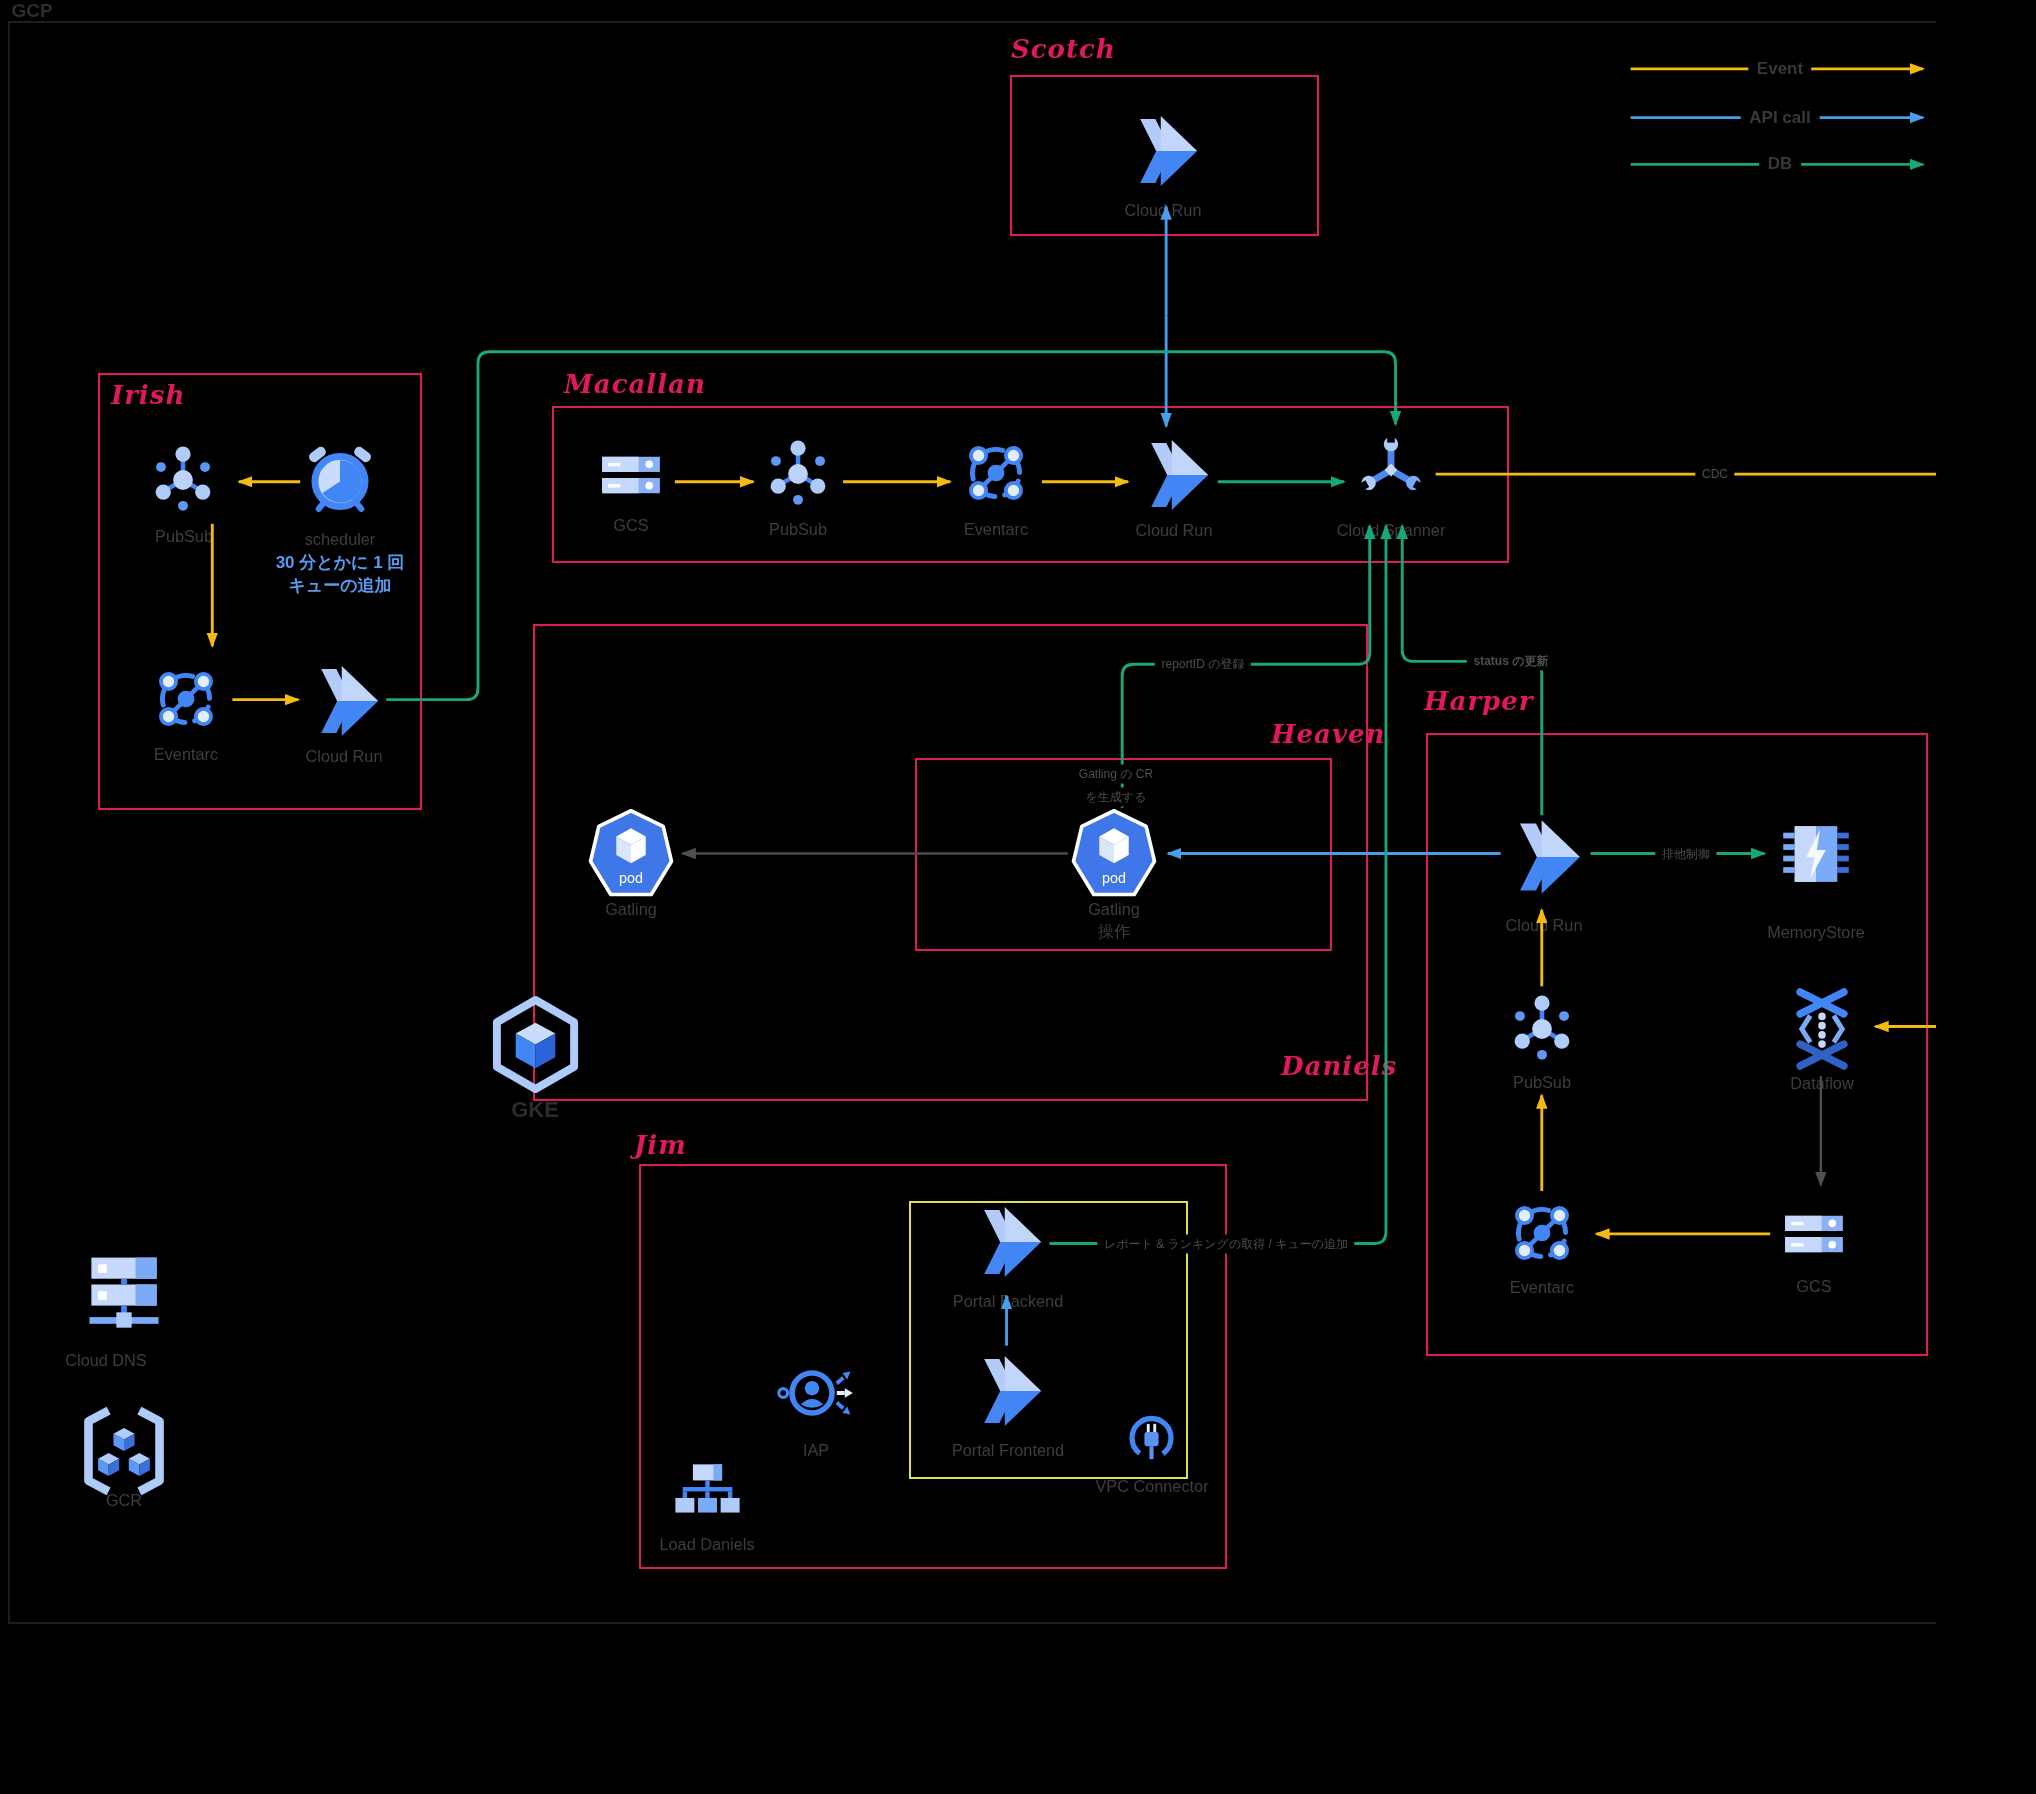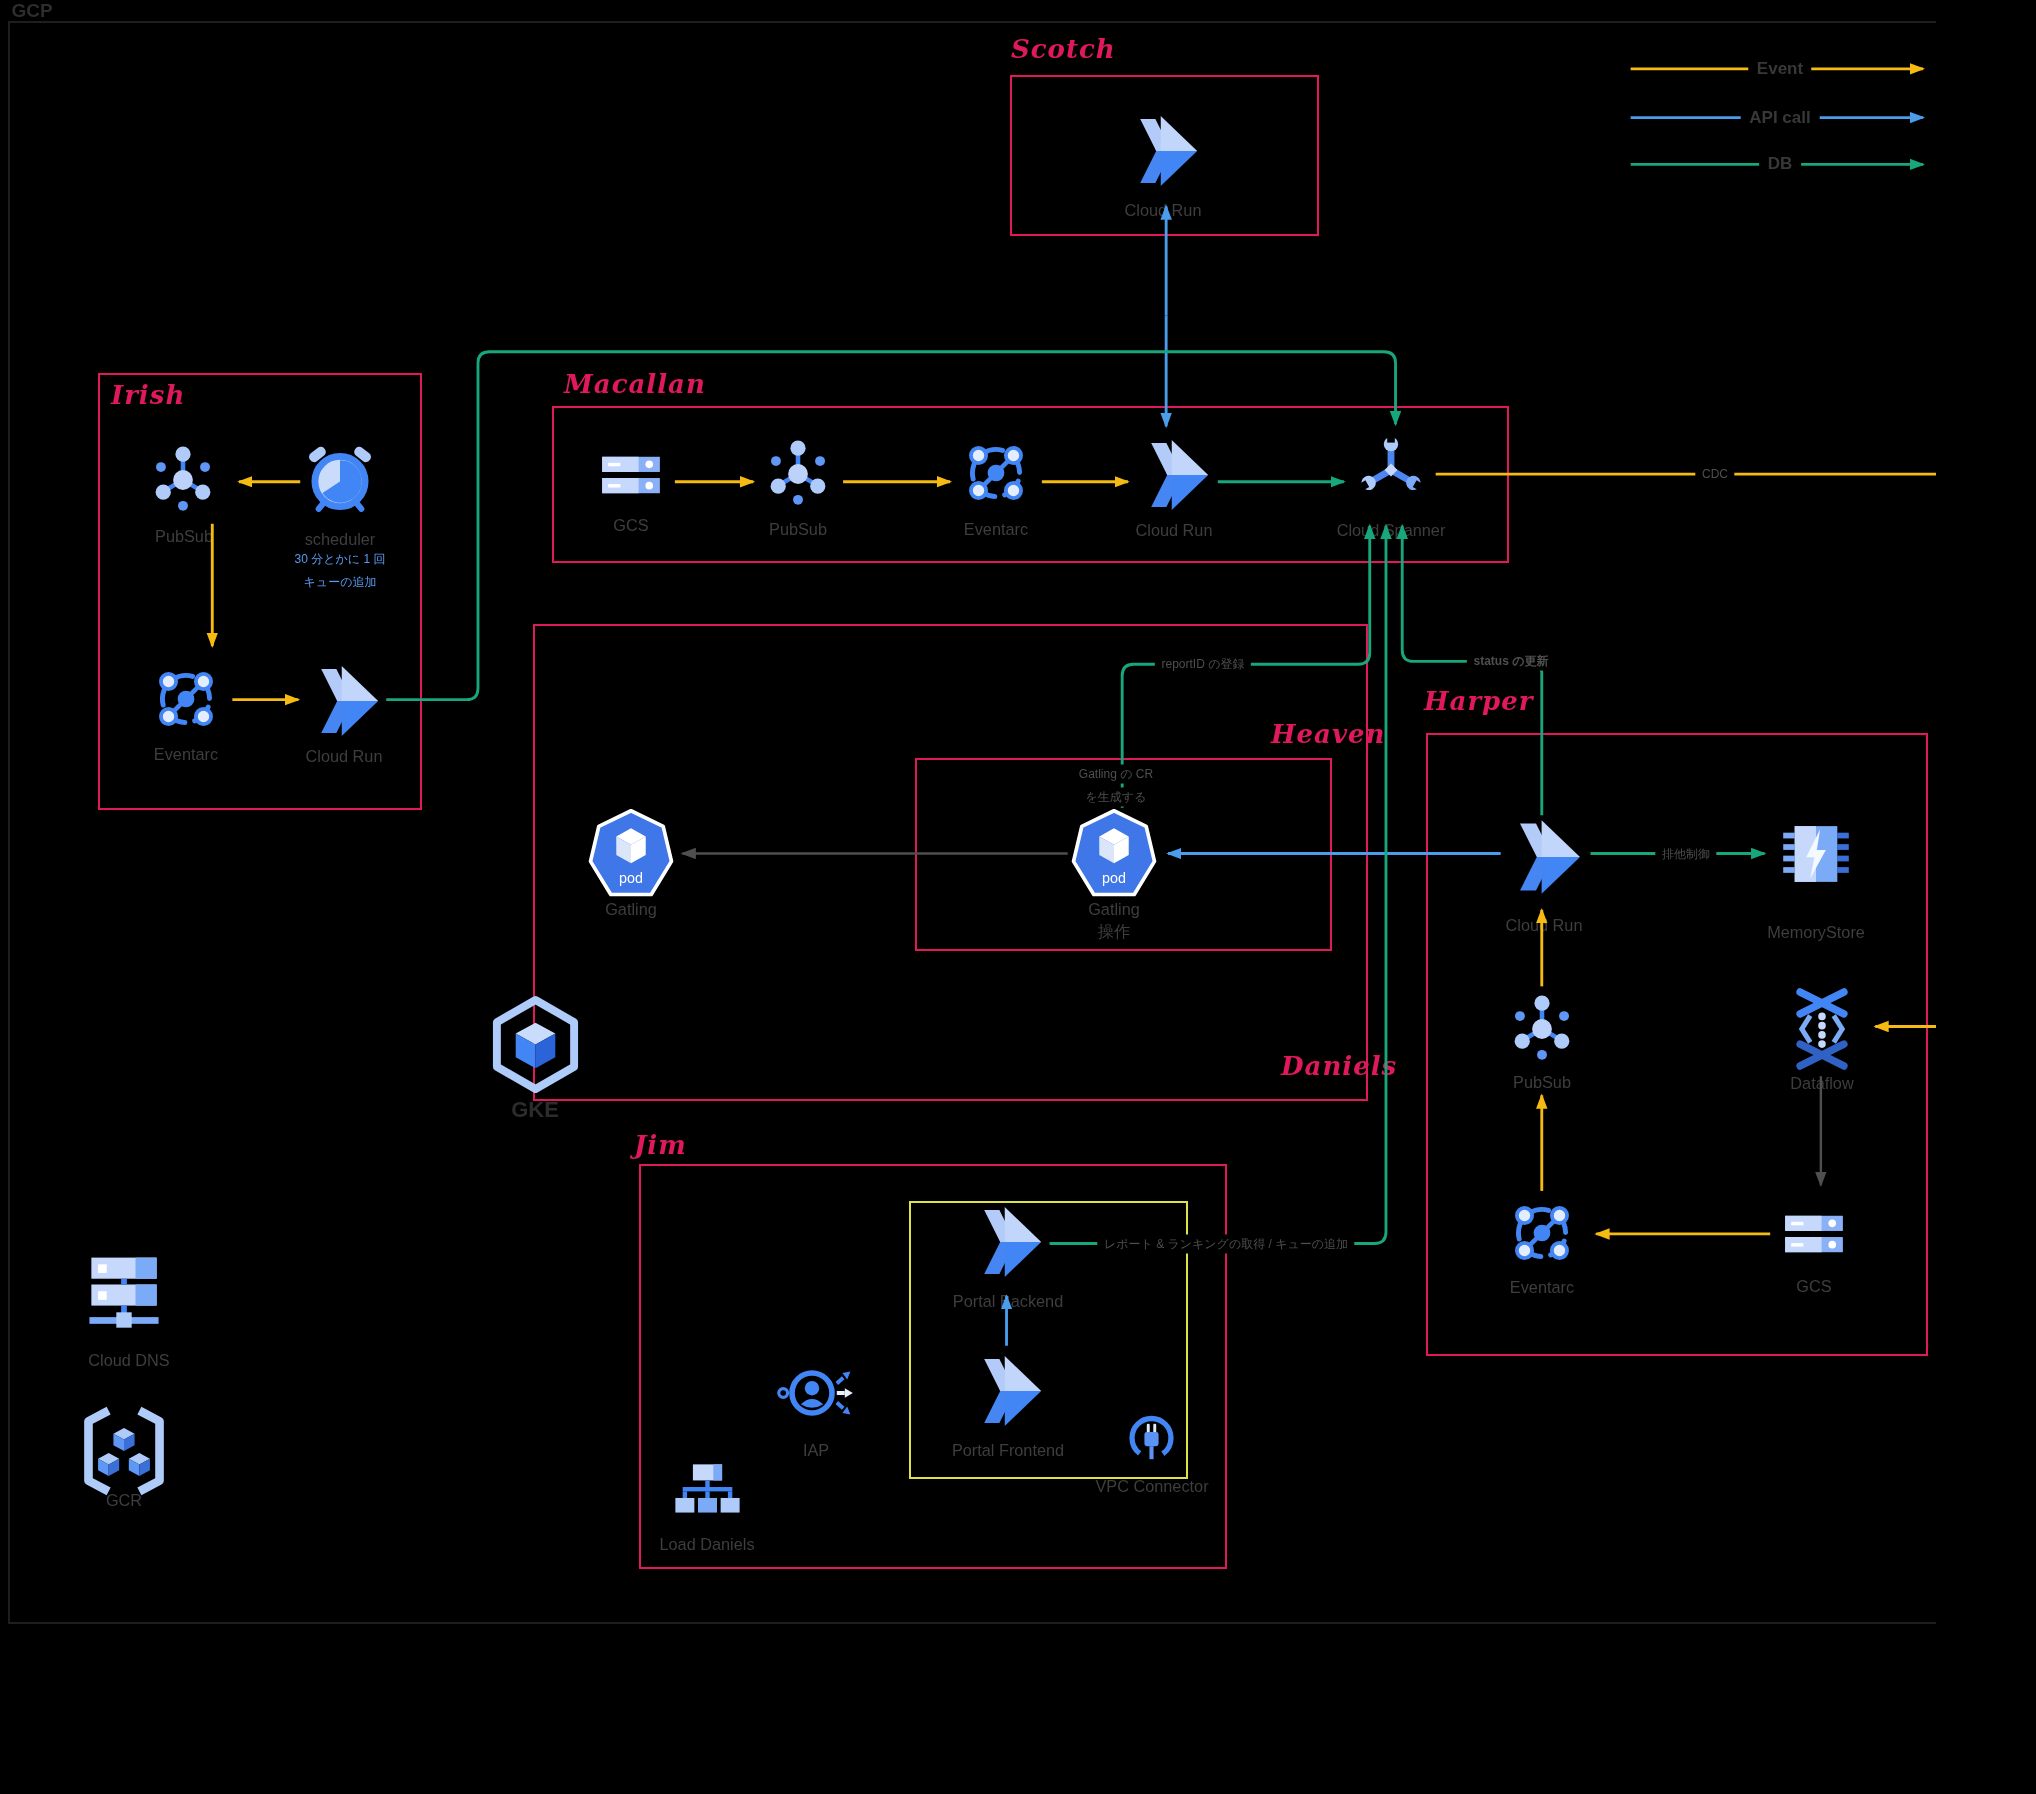--- a/index.html
+++ b/index.html
@@ -8,22 +8,22 @@
   .gcp-box{position:absolute;left:7.6px;top:21px;width:2018px;height:1599px;
            border:2.9px solid #1e1e1e;z-index:0;}
   .gcp-title{position:absolute;left:11.5px;top:0px;color:#2d2d2d;font-size:19px;font-weight:bold;z-index:1;}
   .gbox{position:absolute;border:2.9px solid #e0195c;z-index:1;}
   .ybox{position:absolute;border:2.9px solid #dde24b;z-index:1;}
   .glabel{position:absolute;color:#e0195c;font-family:"DejaVu Serif",serif;font-style:italic;
           font-weight:bold;font-size:26px;letter-spacing:1px;z-index:2;white-space:nowrap;}
   .nlabel{position:absolute;transform:translateX(-50%);color:#3e3e3e;font-size:16.3px;
           white-space:nowrap;z-index:2;}
   .nlabel.big{font-size:22px;font-weight:600;color:#2c2c2c;}
-  .bluenote{position:absolute;transform:translateX(-50%);color:#589bf0;font-size:12px;
-            font-weight:normal;white-space:nowrap;z-index:2;}
+  .bluenote{position:absolute;transform:translateX(-50%);color:#589bf0;font-size:17px;
+            font-weight:bold;white-space:nowrap;z-index:2;}
   #wires{position:absolute;left:0;top:0;z-index:3;}
   .icon{position:absolute;z-index:4;}
   .podtxt{position:absolute;transform:translate(-50%,-50%);color:#fff;font-size:14.3px;z-index:5;}
   .annot{position:absolute;transform:translate(-50%,-50%);color:#4f4f4f;font-size:12px;
          background:#000;padding:1px 6.7px;white-space:nowrap;z-index:5;}
   .legend-label{position:absolute;transform:translate(-50%,-50%);color:#383838;font-size:17px;
          font-weight:bold;background:#000;padding:1px 8.6px;white-space:nowrap;z-index:5;}
 </style>
 </head>
 <body>
@@ -70,21 +70,21 @@
   <div class="nlabel" style="left:1816px;top:923px;">MemoryStore</div>
   <div class="nlabel" style="left:1542px;top:1073px;">PubSub</div>
   <div class="nlabel" style="left:1822px;top:1074px;">Dataflow</div>
   <div class="nlabel" style="left:1542px;top:1278px;">Eventarc</div>
   <div class="nlabel" style="left:1814px;top:1277px;">GCS</div>
   <div class="nlabel" style="left:1008px;top:1292px;">Portal Backend</div>
   <div class="nlabel" style="left:1008px;top:1441px;">Portal Frontend</div>
   <div class="nlabel" style="left:816px;top:1441px;">IAP</div>
   <div class="nlabel" style="left:707px;top:1535px;">Load Daniels</div>
   <div class="nlabel" style="left:1152px;top:1477px;">VPC Connector</div>
-  <div class="nlabel" style="left:129px;top:1351px;text-align:center;">Cloud DNS</div>
+  <div class="nlabel" style="left:106px;top:1351px;text-align:center;">Cloud DNS</div>
   <div class="nlabel" style="left:124px;top:1491px;">GCR</div>
 
   <svg id="wires" width="2036" height="1794" viewBox="0 0 2130 1877">
     <defs>
       <marker id="aY" markerUnits="userSpaceOnUse" markerWidth="18" markerHeight="14" refX="14" refY="6" orient="auto">
           <path d="M0 0 L16 6 L0 12 Z" fill="#f5bb12"></path>
         </marker>
       <marker id="aB" markerUnits="userSpaceOnUse" markerWidth="18" markerHeight="14" refX="14" refY="6" orient="auto">
           <path d="M0 0 L16 6 L0 12 Z" fill="#4a9deb"></path>
         </marker>

